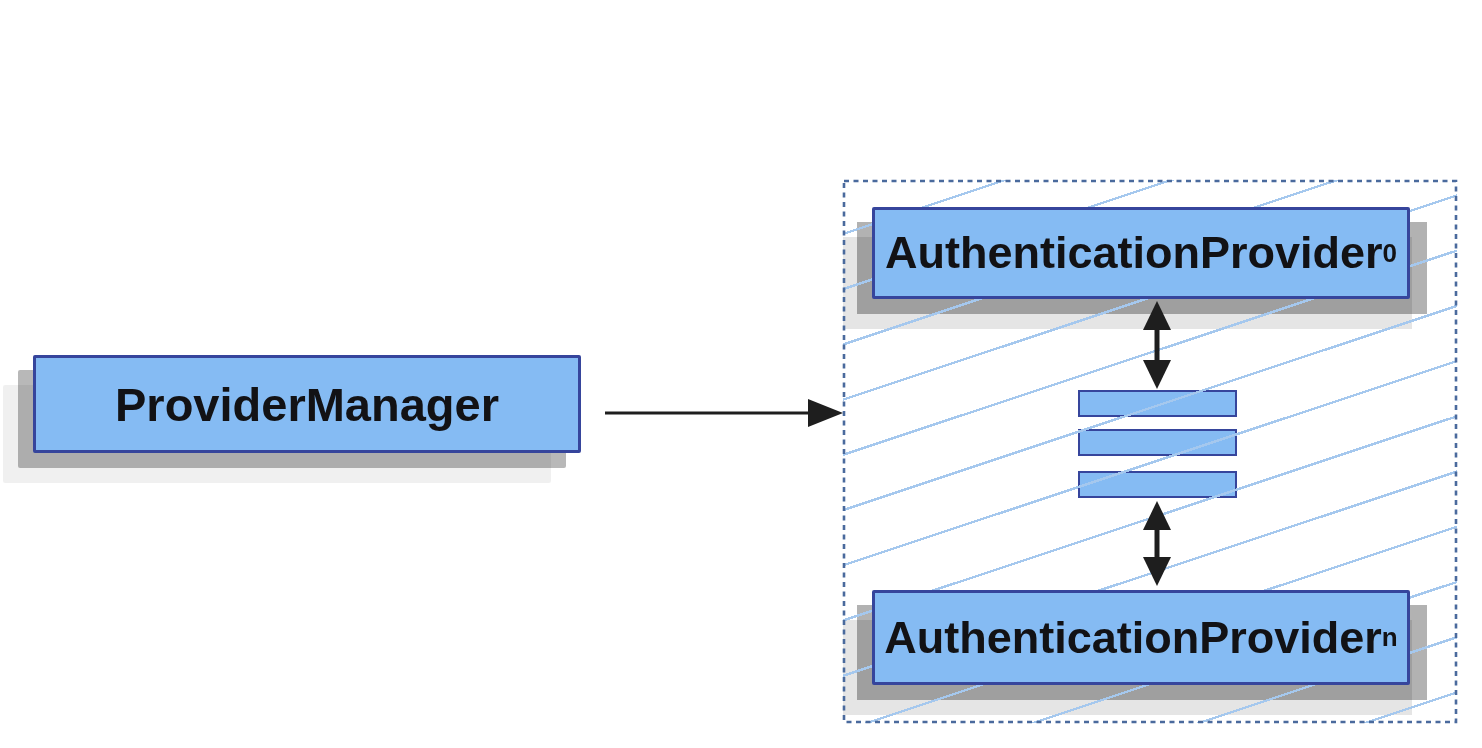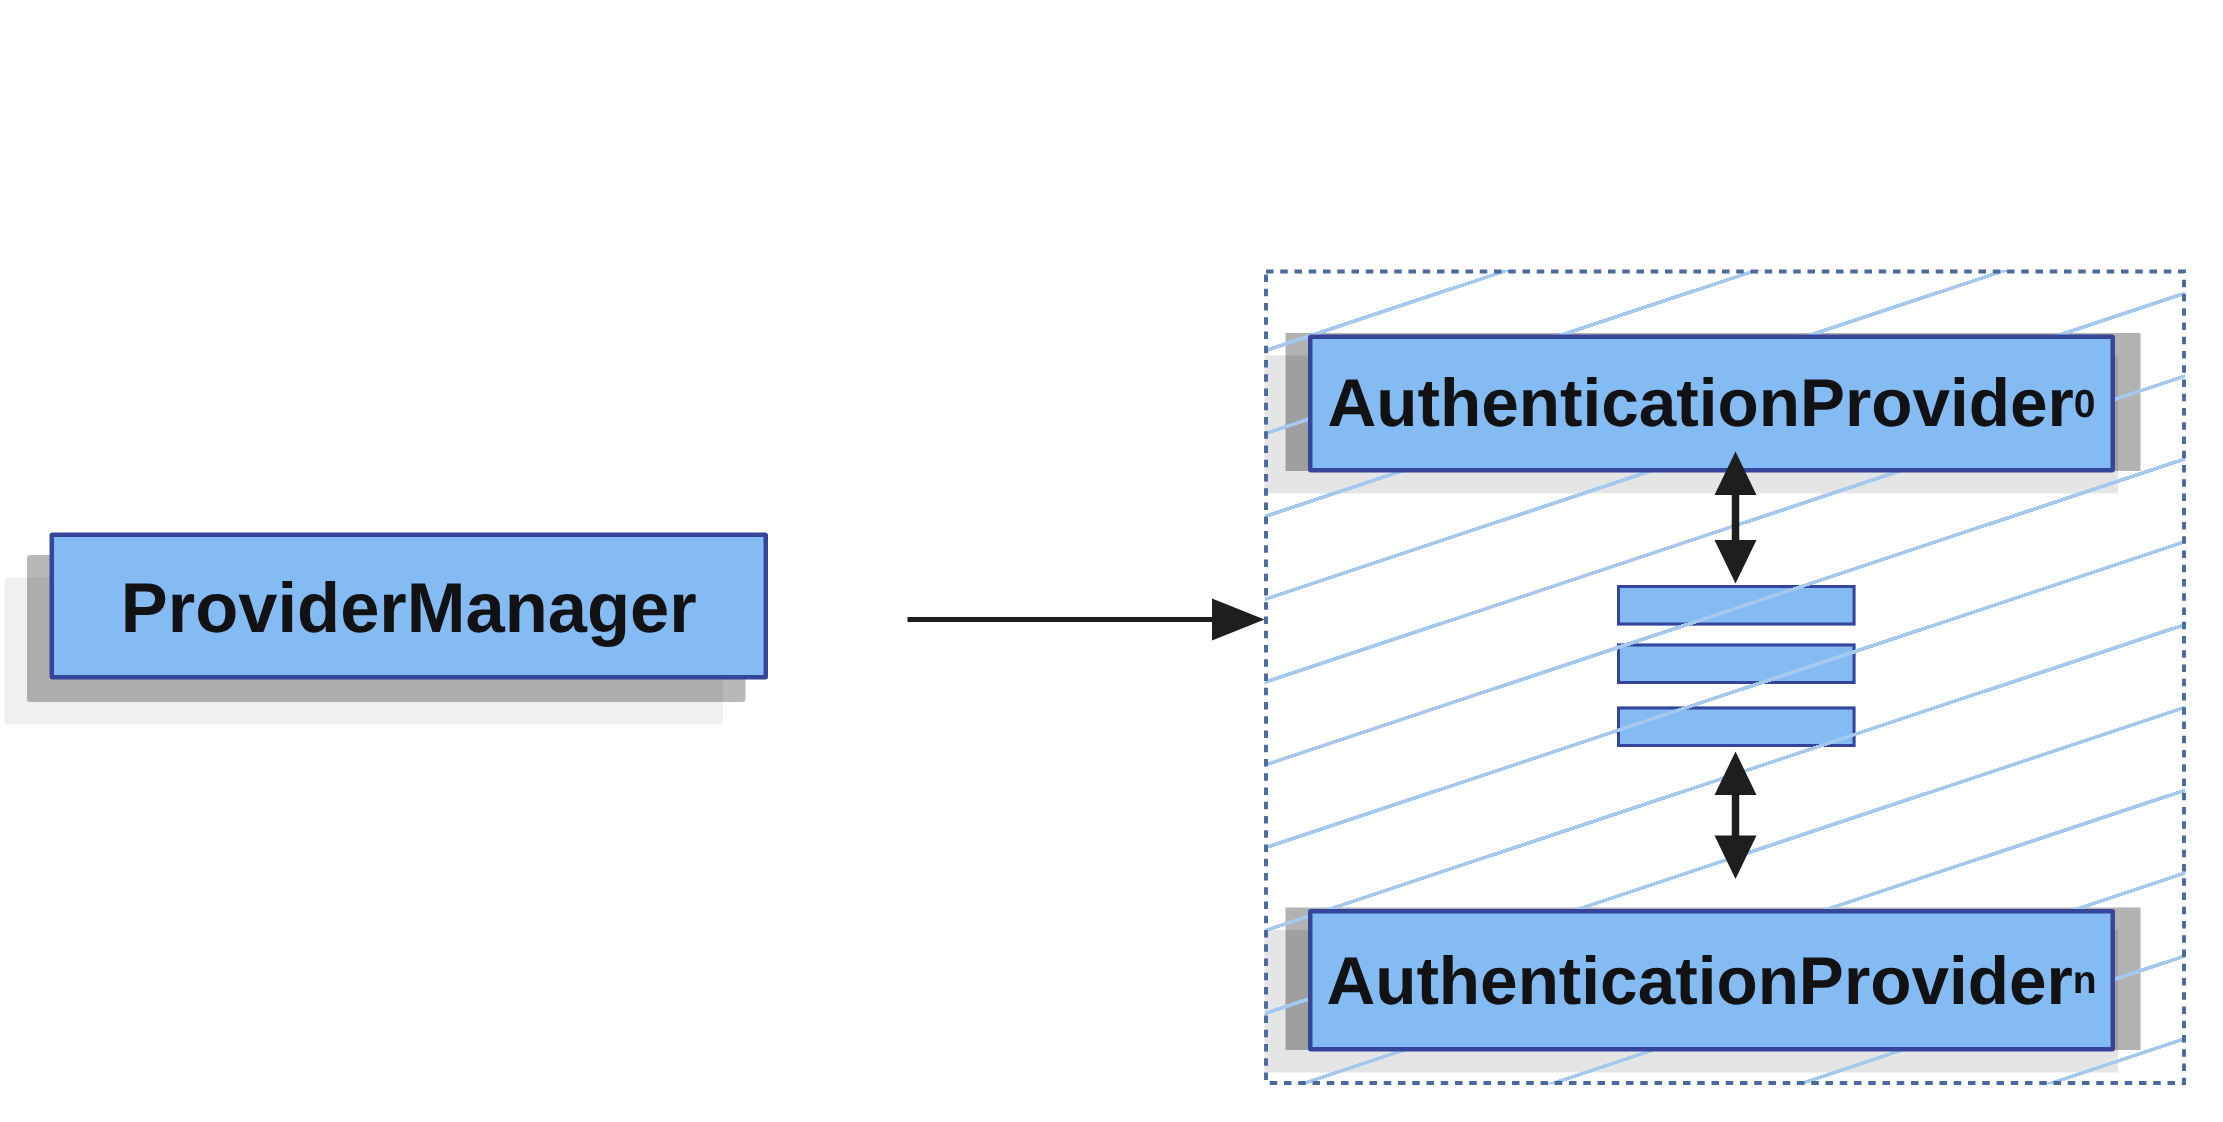--- a/index.html
+++ b/index.html
@@ -16,24 +16,24 @@
   }
 
   
   .node {
     position:absolute; box-sizing:border-box;
     background:#85bbf3; border:3px solid #36459c; border-radius:2px;
     display:flex; align-items:center; justify-content:center;
     font-weight:bold; color:#121215;
   }
   .node-pm {
-    left:33px; top:355px; width:479px; height:98px; font-size:47px;
+    left:33px; top:355px; width:548px; height:98px; font-size:47px;
     box-shadow:-15px 15px 0 rgba(0,0,0,0.28), -30px 30px 0 rgba(0,0,0,0.06);
   }
-  .node-auth { width:538px; height:92px; font-size:45px; z-index:4;margin-top:16px; }
+  .node-auth { width:538px; height:92px; font-size:45px; z-index:4; }
   .node-auth .sub { font-size:26px; vertical-align:-14px; }
 
   
   .group {
     position:absolute; left:843px; top:180px; width:614px; height:543px;
     overflow:hidden; background:#ffffff;
   }
   
   .hatch {
     position:absolute; inset:0; z-index:3; pointer-events:none;

